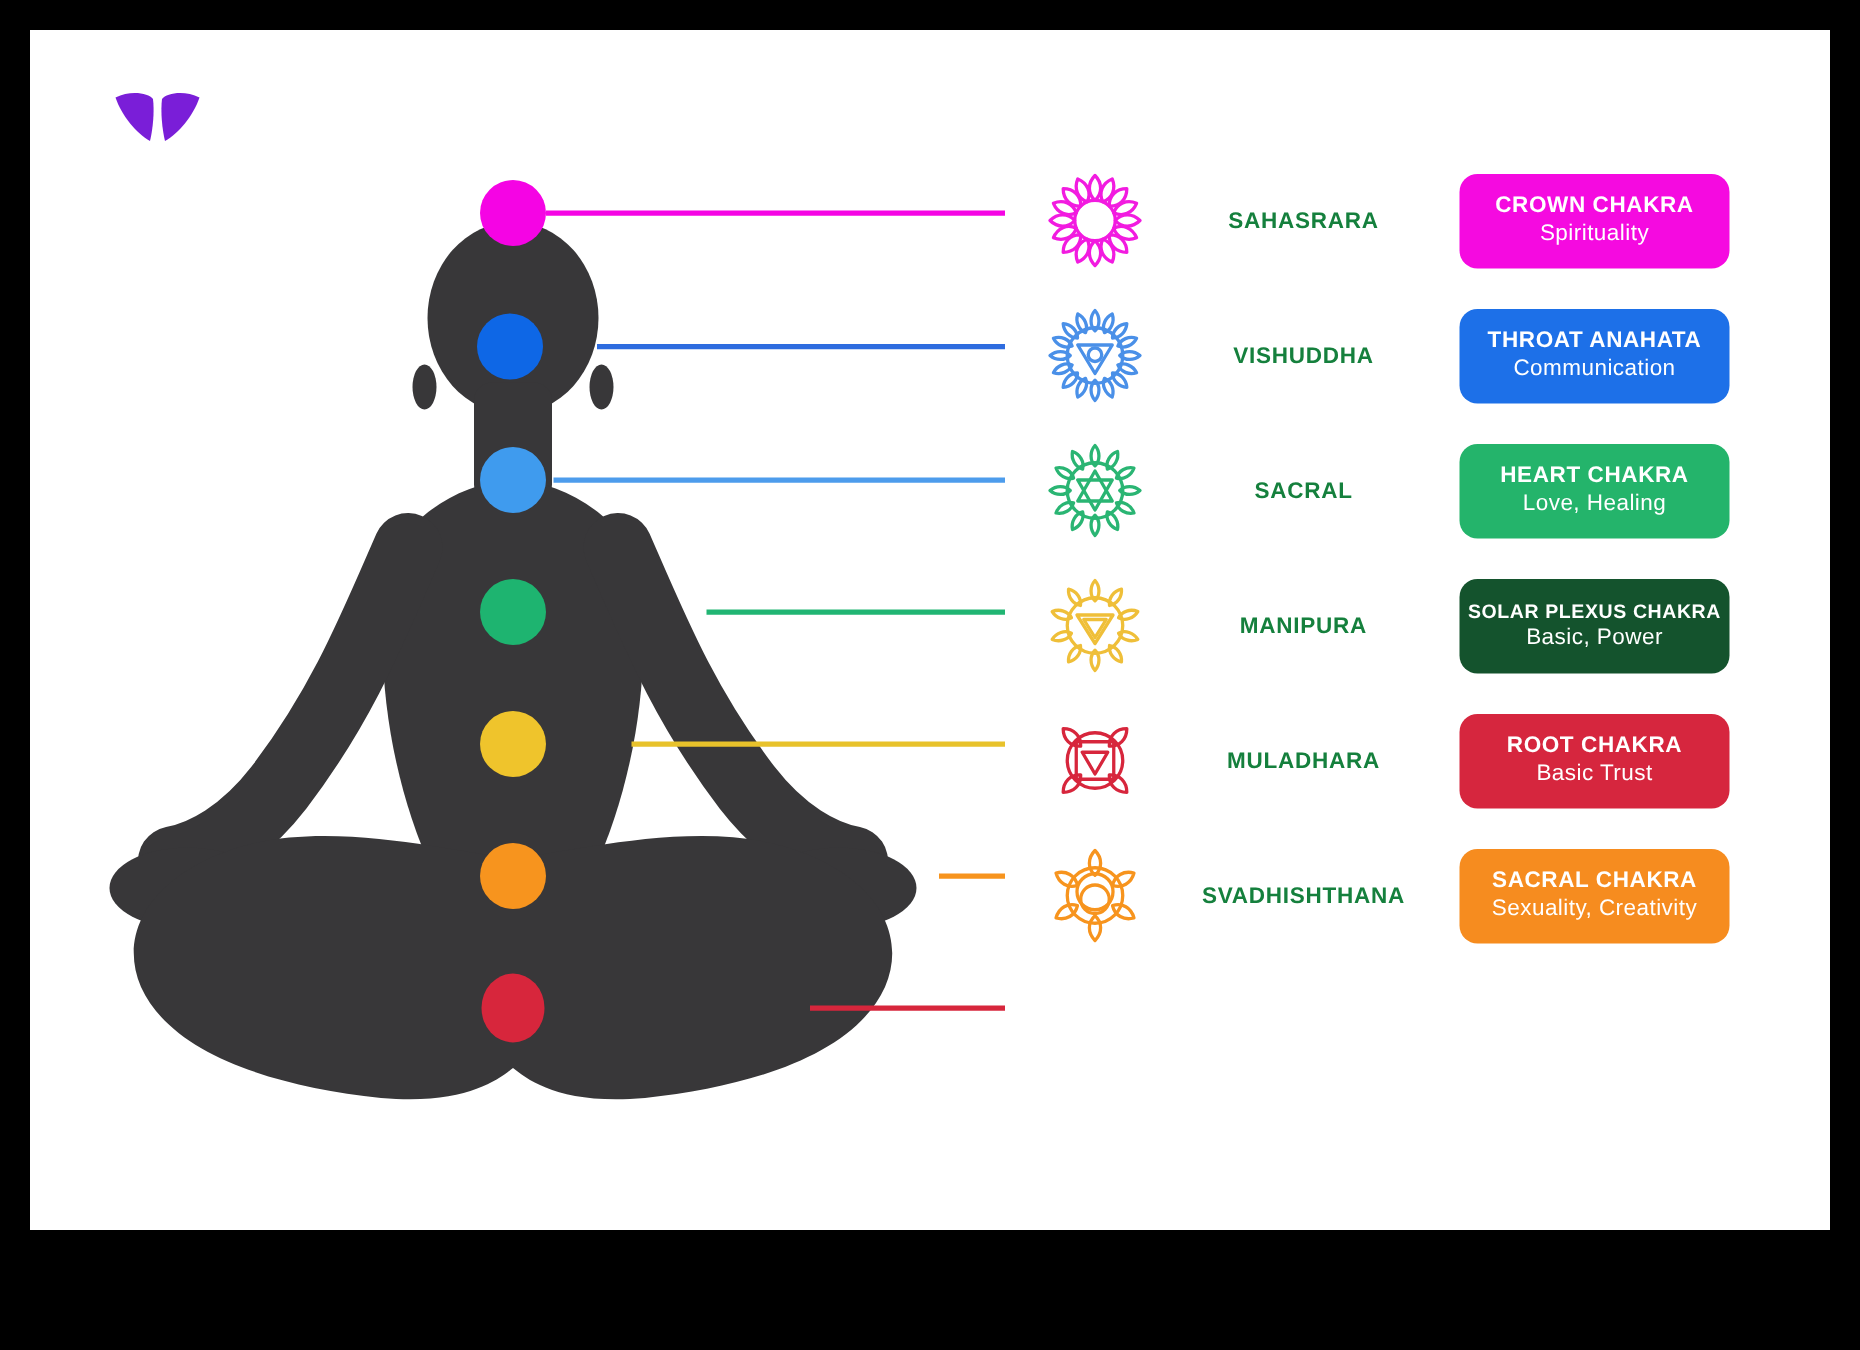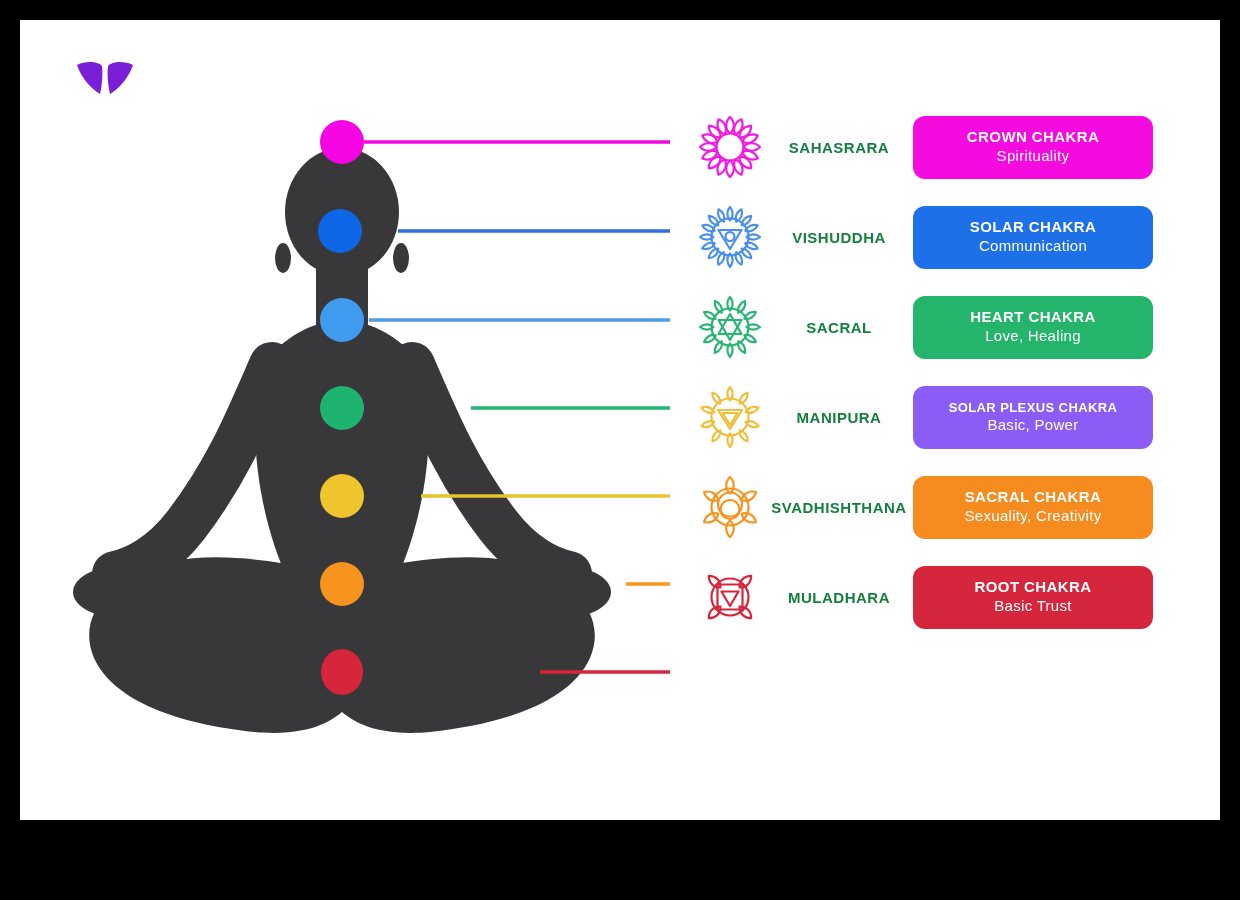--- a/index.html
+++ b/index.html
@@ -7,21 +7,21 @@
        font-family:"Liberation Sans",sans-serif;}
   .canvas{position:absolute;left:20px;top:20px;width:1200px;height:800px;background:#fff;}
   .logo{position:absolute;left:53px;top:40px;width:64px;height:40px;}
   .figure-svg{position:absolute;left:0;top:0;width:700px;height:800px;}
   .rows{position:absolute;left:675px;top:82px;width:458px;}
   .row{height:90px;display:flex;align-items:center;}
   .sym-box{width:70px;flex:none;display:flex;align-items:center;justify-content:center;}
   .sym{width:66px;height:66px;display:block;}
   .sanskrit{flex:1;text-align:center;font-size:15px;font-weight:700;color:#15803d;
             letter-spacing:.5px;}
-  .badge{width:240px;height:63px;flex:none;border-radius:12px;color:#fff;
+  .badge{width:180px;height:63px;flex:none;border-radius:12px;color:#fff;
          display:flex;flex-direction:column;align-items:center;justify-content:center;
          text-align:center;}
   .badge .t{font-size:15px;font-weight:700;letter-spacing:.4px;line-height:1.25;}
   .badge.small-title .t{font-size:13px;}
   .badge .s{font-size:15px;font-weight:400;letter-spacing:.3px;line-height:1.25;text-align:center;}
 </style>
 </head>
 <body>
 
 <div class="canvas">
@@ -131,21 +131,21 @@
               <use href="#petal-sm" transform="rotate(315)"></use>
               <use href="#petal-sm" transform="rotate(337.5)"></use>
             <circle r="18.5"></circle>
             <path d="M-11.5 -7 L11.5 -7 L0 12 Z"></path>
             <circle cy="-0.5" r="4.5"></circle>
           </g>
         </svg>
       </div>
       <div class="sanskrit">VISHUDDHA</div>
       <div class="badge" style="background: rgb(29, 112, 232);">
-        <div class="t">SOLAR CHAKRA</div>
+        <div class="t">THROAT ANAHATA</div>
         <div class="s">Communication</div>
       </div>
     </div>
 
     <div class="row">
       <div class="sym-box">
         <svg class="sym" viewBox="-33 -33 66 66" style="color: rgb(42, 181, 115);">
           <g fill="none" stroke="currentColor" stroke-width="2.2" stroke-linejoin="round">
             <use href="#petal-sm"></use>
               <use href="#petal-sm" transform="rotate(30)"></use>
@@ -186,23 +186,44 @@
               <use href="#petal-sm" transform="rotate(252)"></use>
               <use href="#petal-sm" transform="rotate(288)"></use>
               <use href="#petal-sm" transform="rotate(324)"></use>
             <circle r="18.5"></circle>
             <path d="M-12 -7 L12 -7 L0 12 Z"></path>
             <path d="M-7.5 -4 L7.5 -4 L0 8 Z"></path>
           </g>
         </svg>
       </div>
       <div class="sanskrit">MANIPURA</div>
-      <div class="badge small-title" style="background: #8b5cf6;">
+      <div class="badge small-title" style="background: #14532d;">
         <div class="t">SOLAR PLEXUS CHAKRA</div>
         <div class="s">Basic, Power</div>
+      </div>
+    </div>
+
+    <div class="row">
+      <div class="sym-box">
+        <svg class="sym" viewBox="-33 -33 66 66" style="color: rgb(215, 38, 60);">
+          <g fill="none" stroke="currentColor" stroke-width="2.2" stroke-linejoin="round">
+            <use href="#petal-lg" transform="rotate(45)"></use>
+              <use href="#petal-lg" transform="rotate(135)"></use>
+              <use href="#petal-lg" transform="rotate(225)"></use>
+              <use href="#petal-lg" transform="rotate(315)"></use>
+            <circle r="18.5"></circle>
+            <rect x="-12.5" y="-12.5" width="25" height="25"></rect>
+            <path d="M-8.5 -5.5 L8.5 -5.5 L0 9 Z"></path>
+          </g>
+        </svg>
+      </div>
+      <div class="sanskrit">MULADHARA</div>
+      <div class="badge" style="background: rgb(214, 38, 62);">
+        <div class="t">ROOT CHAKRA</div>
+        <div class="s">Basic Trust</div>
       </div>
     </div>
 
     <div class="row">
       <div class="sym-box">
         <svg class="sym" viewBox="-33 -33 66 66" style="color: rgb(247, 148, 30);">
           <g fill="none" stroke="currentColor" stroke-width="2.2" stroke-linejoin="round">
             <use href="#petal-lg"></use>
               <use href="#petal-lg" transform="rotate(60)"></use>
               <use href="#petal-lg" transform="rotate(120)"></use>
@@ -215,35 +236,14 @@
           </g>
         </svg>
       </div>
       <div class="sanskrit">SVADHISHTHANA</div>
       <div class="badge" style="background: rgb(246, 140, 31);">
         <div class="t">SACRAL CHAKRA</div>
         <div class="s">Sexuality, Creativity</div>
       </div>
     </div>
 
-    <div class="row">
-      <div class="sym-box">
-        <svg class="sym" viewBox="-33 -33 66 66" style="color: rgb(215, 38, 60);">
-          <g fill="none" stroke="currentColor" stroke-width="2.2" stroke-linejoin="round">
-            <use href="#petal-lg" transform="rotate(45)"></use>
-              <use href="#petal-lg" transform="rotate(135)"></use>
-              <use href="#petal-lg" transform="rotate(225)"></use>
-              <use href="#petal-lg" transform="rotate(315)"></use>
-            <circle r="18.5"></circle>
-            <rect x="-12.5" y="-12.5" width="25" height="25"></rect>
-            <path d="M-8.5 -5.5 L8.5 -5.5 L0 9 Z"></path>
-          </g>
-        </svg>
-      </div>
-      <div class="sanskrit">MULADHARA</div>
-      <div class="badge" style="background: rgb(214, 38, 62);">
-        <div class="t">ROOT CHAKRA</div>
-        <div class="s">Basic Trust</div>
-      </div>
-    </div>
-
   </div>
 </div>
 
 </body></html>

